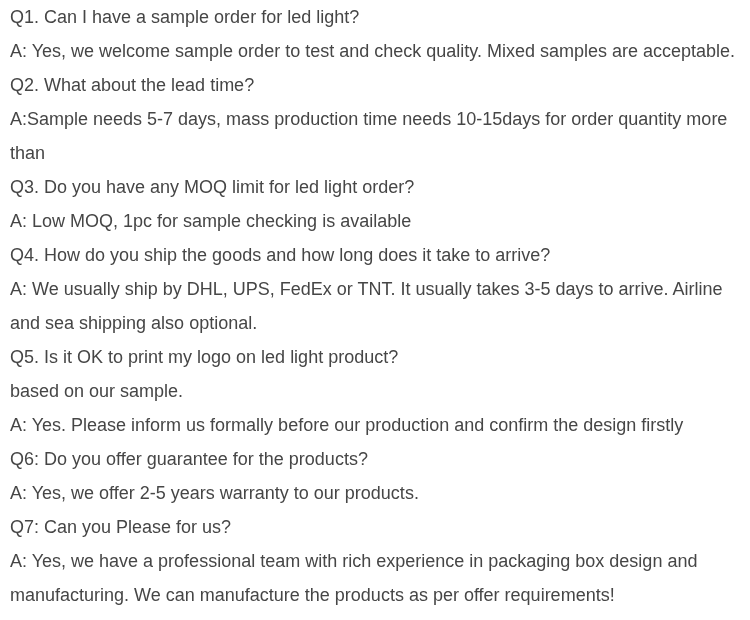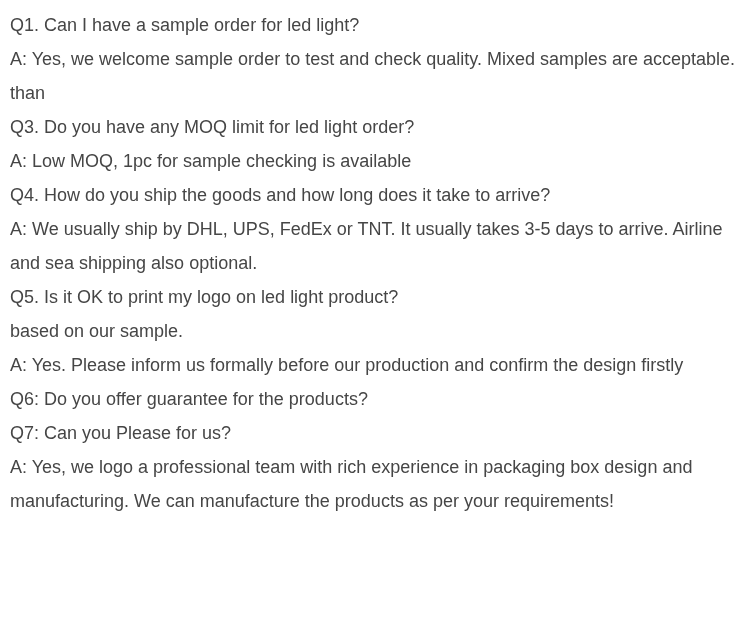--- a/index.html
+++ b/index.html
@@ -8,43 +8,46 @@
     background: #ffffff;
   }
   body {
     width: 750px;
     height: 620px;
     overflow: hidden;
   }
   .faq {
     box-sizing: border-box;
     width: 750px;
-    padding: 8px 10px;
+    padding: 0 10px;
     font-family: "Liberation Sans", "DejaVu Sans", sans-serif;
     font-size: 18px;
     line-height: 34px;
     color: var(--text-color, #464646);
     background: var(--bg-color, #ffffff);
   }
   .ln {
     white-space: nowrap; 
   }
 </style>
 </head>
 <body>
 
 <div class="faq">
   <div class="ln">Q1. Can I have a sample order for led light?</div>
   <div class="ln">A: Yes, we welcome sample order to test and check quality. Mixed samples are acceptable.</div>
+  <div class="ln">Q2. What about the lead time?</div>
+  <div class="ln">A:Sample needs 5-7 days, mass production time needs 10-15days for order quantity more</div>
   <div class="ln">than</div>
   <div class="ln">Q3. Do you have any MOQ limit for led light order?</div>
   <div class="ln">A: Low MOQ, 1pc for sample checking is available</div>
   <div class="ln">Q4. How do you ship the goods and how long does it take to arrive?</div>
   <div class="ln">A: We usually ship by DHL, UPS, FedEx or TNT. It usually takes 3-5 days to arrive. Airline</div>
   <div class="ln">and sea shipping also optional.</div>
   <div class="ln">Q5. Is it OK to print my logo on led light product?</div>
   <div class="ln">based on our sample.</div>
   <div class="ln">A: Yes. Please inform us formally before our production and confirm the design firstly</div>
   <div class="ln">Q6: Do you offer guarantee for the products?</div>
+  <div class="ln">A: Yes, we offer 2-5 years warranty to our products.</div>
   <div class="ln">Q7: Can you Please for us?</div>
-  <div class="ln">A: Yes, we logo a professional team with rich experience in packaging box design and</div>
-  <div class="ln">manufacturing. We can manufacture the products as per your requirements!</div>
+  <div class="ln">A: Yes, we have a professional team with rich experience in packaging box design and</div>
+  <div class="ln">manufacturing. We can manufacture the products as per offer requirements!</div>
 </div>
 
 </body></html>

